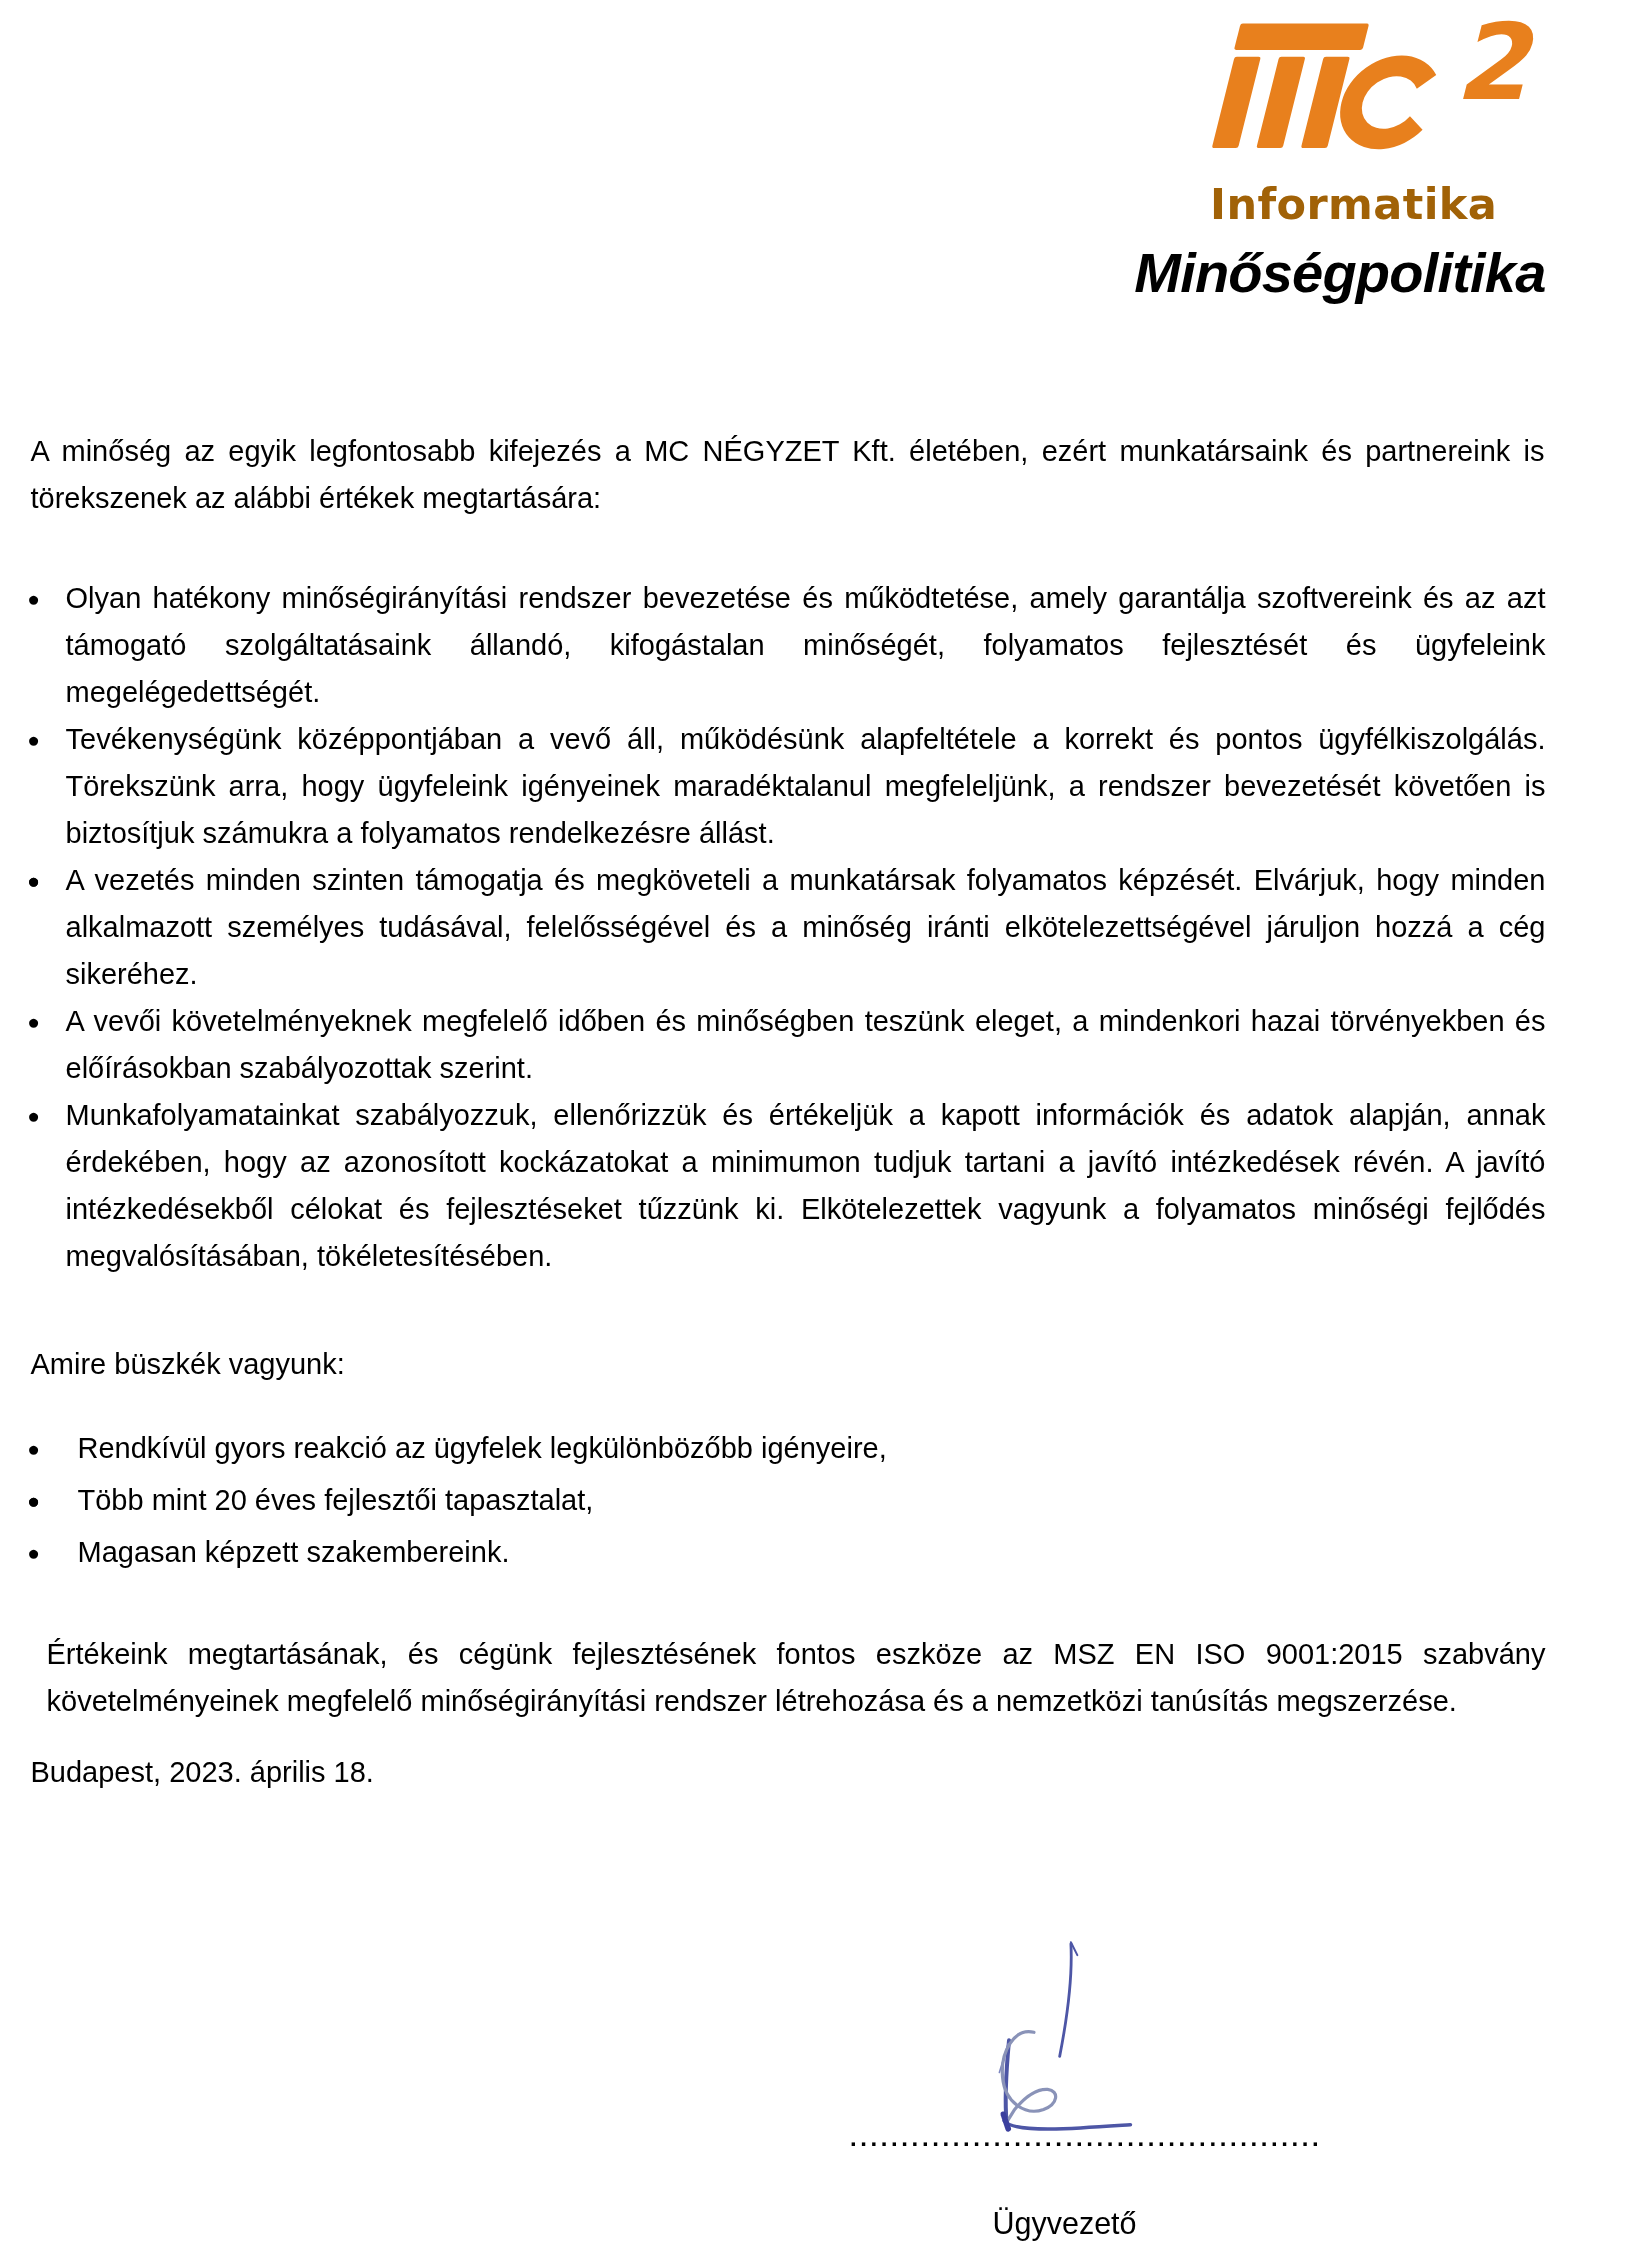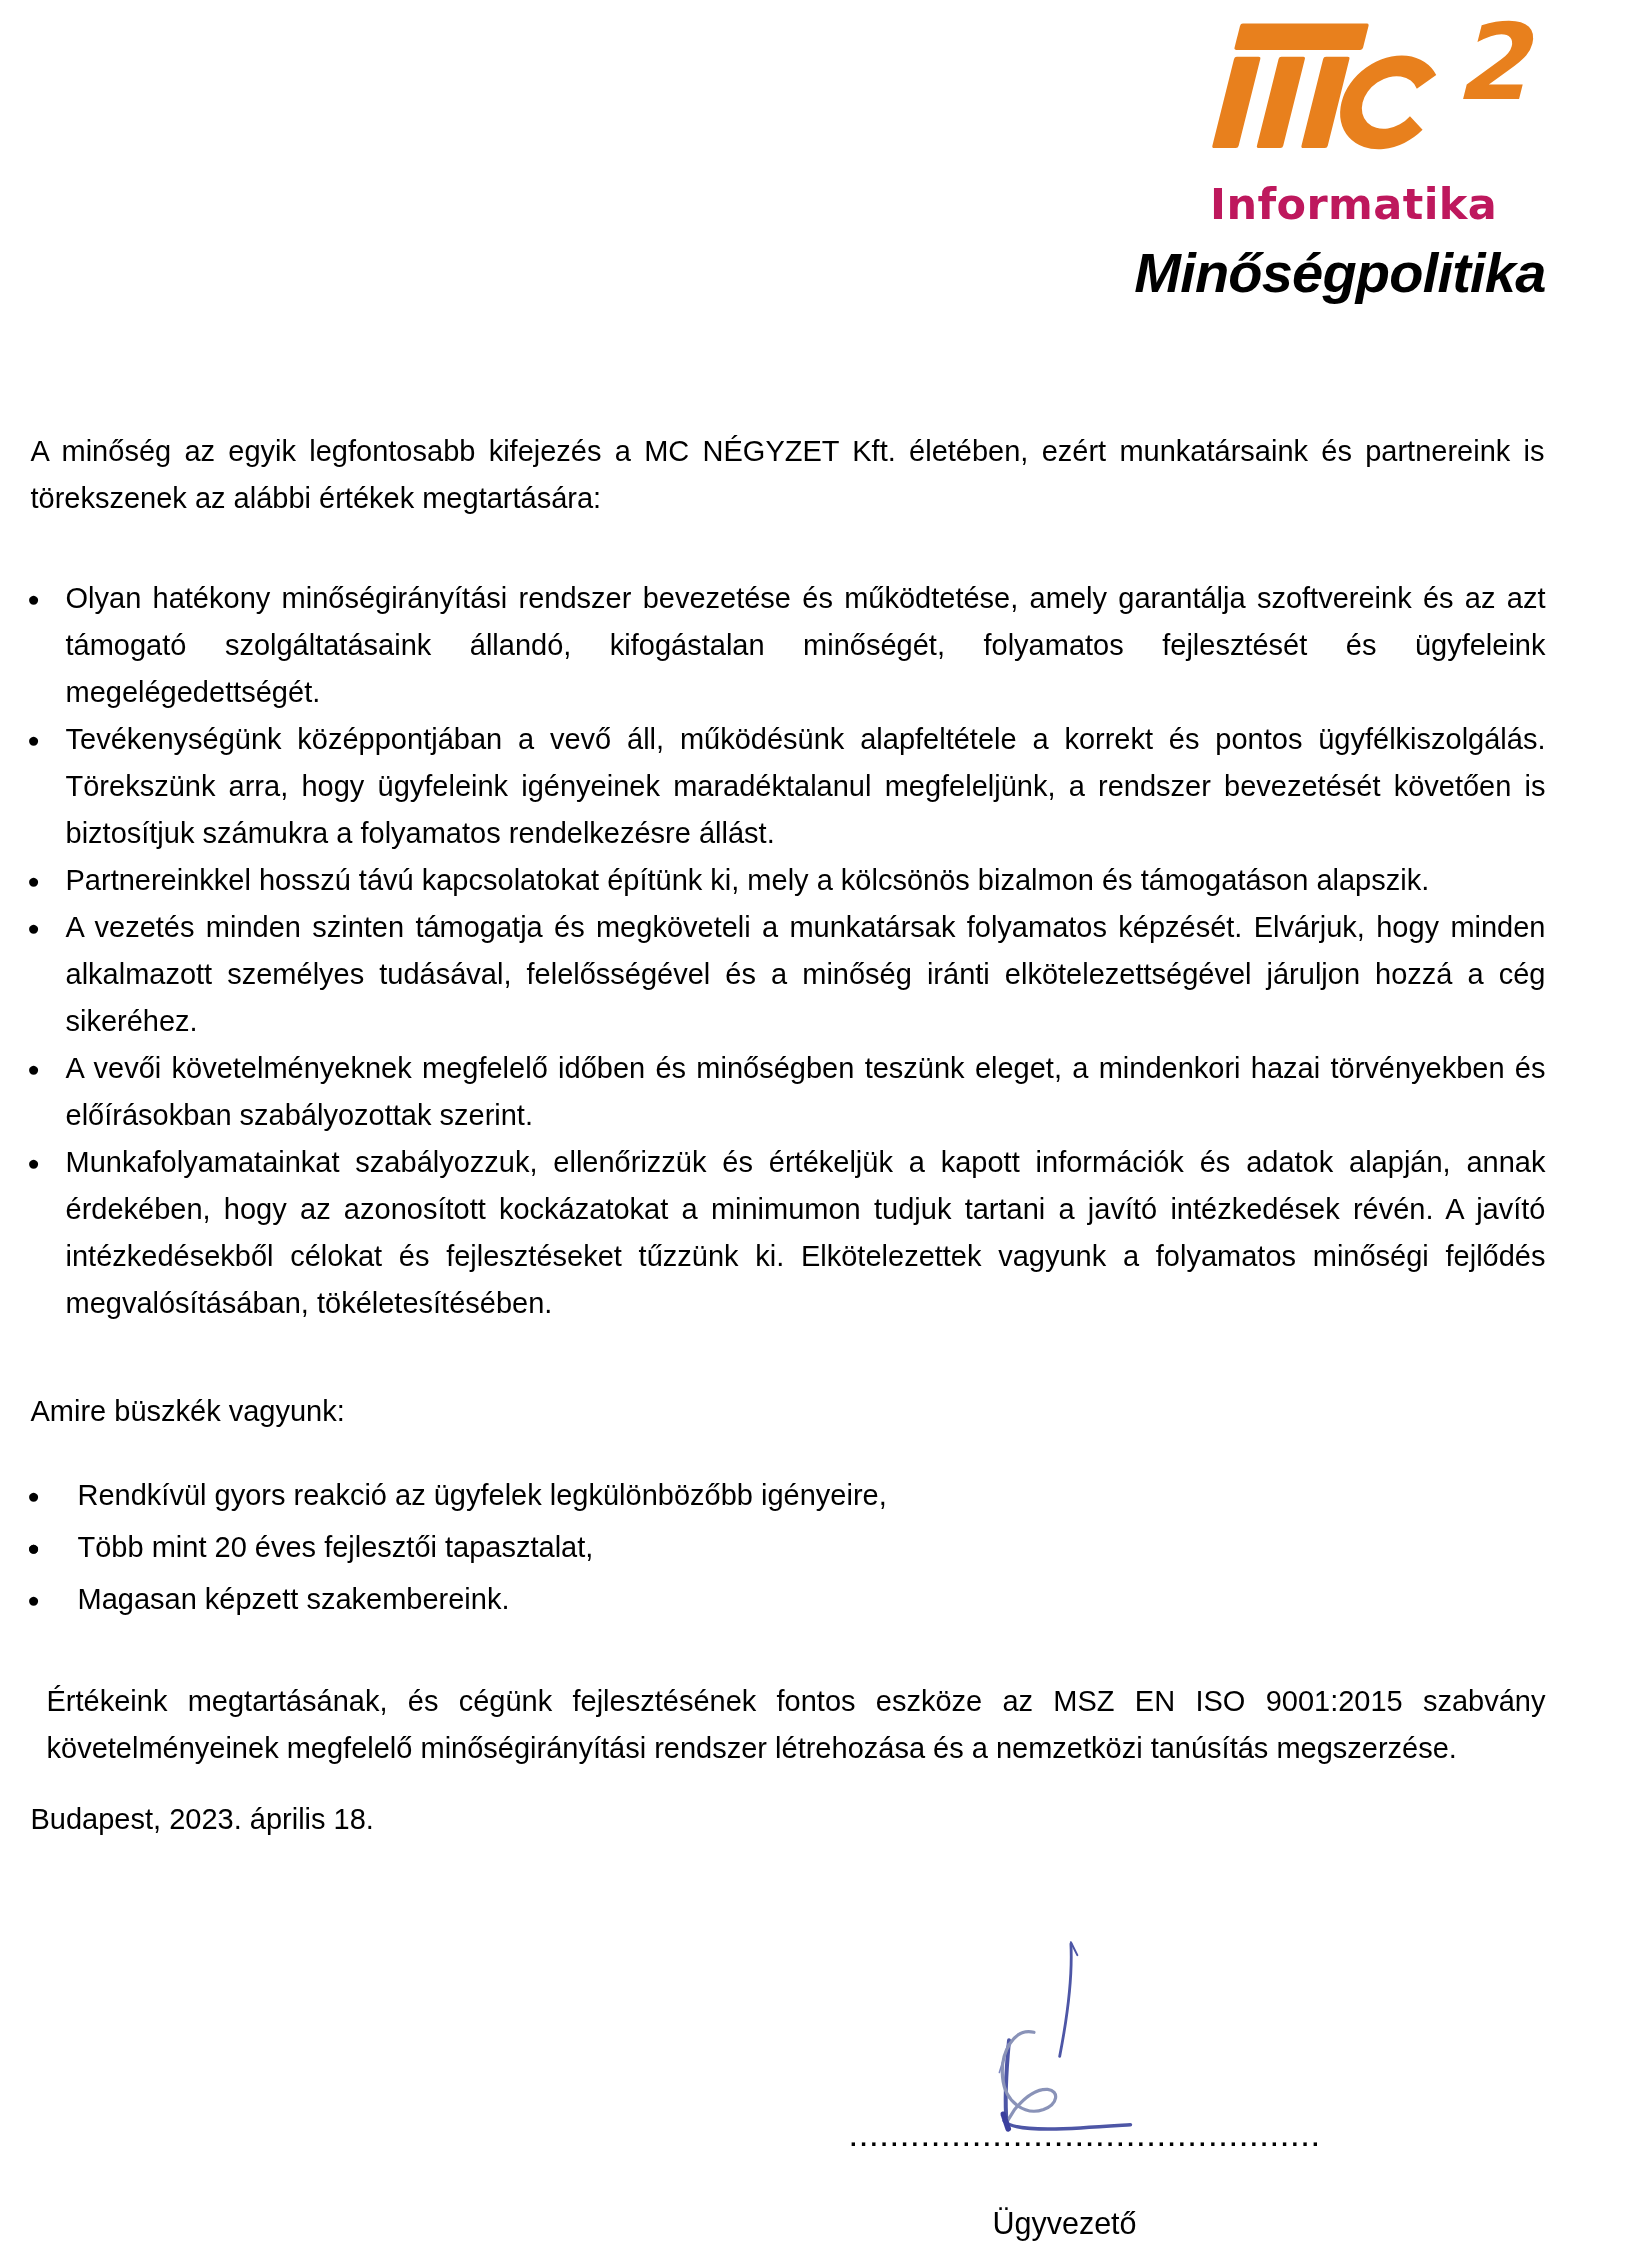--- a/index.html
+++ b/index.html
@@ -21,21 +21,21 @@
     right: 95px;
     width: 341px;
     text-align: left;
   }
   .logo-sub {
     font-family: "DejaVu Sans", sans-serif;
     font-weight: bold;
     font-size: 43px;
     line-height: 45px;
     letter-spacing: 0.4px;
-    color: #be185d;
+    color: #a16207;
     margin-top: -6.4px;
   }
 
   
   .content {
     position: absolute;
     left: 30.5px;
     top: 0;
     width: 1515px;
   }
@@ -147,21 +147,21 @@
 
   <div class="content">
 
     <h1 class="title">Minőségpolitika</h1>
 
     <p class="body-text intro">A minőség az egyik legfontosabb kifejezés a MC NÉGYZET Kft. életében, ezért munkatársaink és partnereink is törekszenek az alábbi értékek megtartására:</p>
 
     <ul class="values body-text">
       <li><span class="bullet-dot">●</span><span>Olyan hatékony minőségirányítási rendszer bevezetése és működtetése, amely garantálja szoftvereink és az azt támogató szolgáltatásaink állandó, kifogástalan minőségét, folyamatos fejlesztését és ügyfeleink megelégedettségét.</span></li>
       <li><span class="bullet-dot">●</span><span>Tevékenységünk középpontjában a vevő áll, működésünk alapfeltétele a korrekt és pontos ügyfélkiszolgálás. Törekszünk arra, hogy ügyfeleink igényeinek maradéktalanul megfeleljünk, a rendszer bevezetését követően is biztosítjuk számukra a folyamatos rendelkezésre állást.</span></li>
-      <li><span class="bullet-dot">●</span><span>Partnereinkkel hosszú távú kapcsolatokat építünk ki, mely a kölcsönös bizalmon és támogatáson alapszik.</span></li>
+      <li><span class="bullet-dot">●</span></li>
       <li><span class="bullet-dot">●</span><span>A vezetés minden szinten támogatja és megköveteli a munkatársak folyamatos képzését. Elvárjuk, hogy minden alkalmazott személyes tudásával, felelősségével és a minőség iránti elkötelezettségével járuljon hozzá a cég sikeréhez.</span></li>
       <li><span class="bullet-dot">●</span><span>A vevői követelményeknek megfelelő időben és minőségben teszünk eleget, a mindenkori hazai törvényekben és előírásokban szabályozottak szerint.</span></li>
       <li><span class="bullet-dot">●</span><span>Munkafolyamatainkat szabályozzuk, ellenőrizzük és értékeljük a kapott információk és adatok alapján, annak érdekében, hogy az azonosított kockázatokat a minimumon tudjuk tartani a javító intézkedések révén. A javító intézkedésekből célokat és fejlesztéseket tűzzünk ki. Elkötelezettek vagyunk a folyamatos minőségi fejlődés megvalósításában, tökéletesítésében.</span></li>
     </ul>
 
     <p class="body-text pride-heading">Amire büszkék vagyunk:</p>
 
     <ul class="pride body-text">
       <li><span class="bullet-dot">●</span><span>Rendkívül gyors reakció az ügyfelek legkülönbözőbb igényeire,</span></li>
       <li><span class="bullet-dot">●</span></li>

